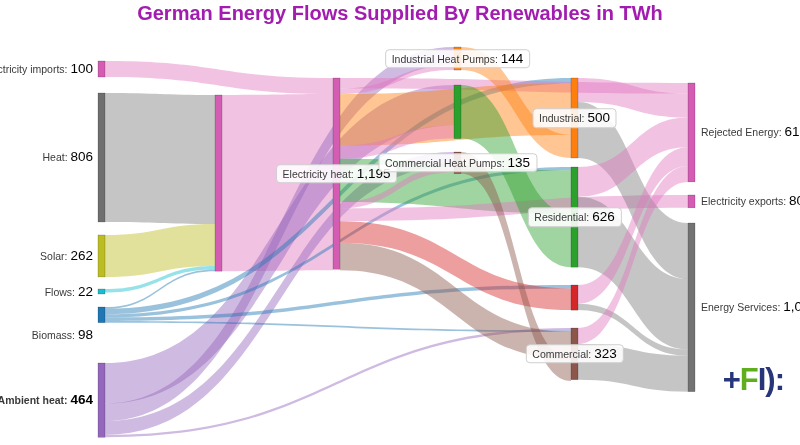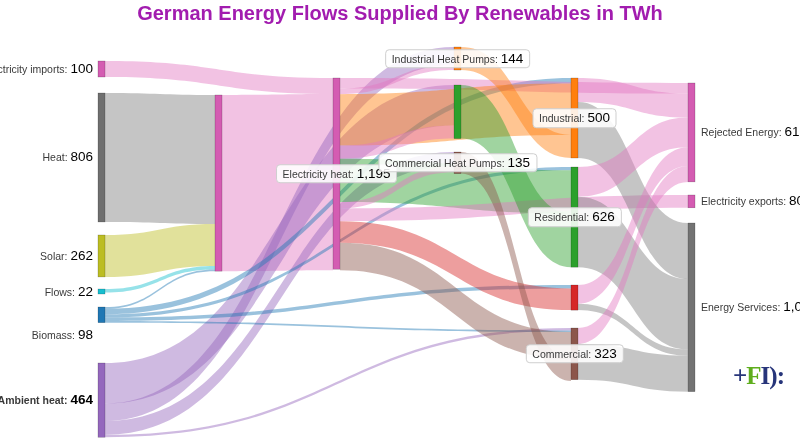--- a/index.html
+++ b/index.html
@@ -8,22 +8,22 @@
   #chart-title{position:absolute;top:2px;left:0;width:100%;margin:0;text-align:center;
          font-size:20px;font-weight:bold;color:#a21caf;letter-spacing:0px;}
   #sankey-svg{position:absolute;left:0;top:0;}
   #labels{position:absolute;left:0;top:0;width:800px;height:445px;pointer-events:none;}
   .lbl{position:absolute;white-space:nowrap;font-size:10.5px;color:#3a3a3a;line-height:1.15;}
   .lbl .v{font-size:13.5px;color:#000;}
   .lbl.center{transform:translate(-50%,-50%);background:rgba(255,255,255,0.88);
          border:1px solid #cfcfcf;border-radius:4px;padding:1px 6px;}
   .lbl.left{transform:translate(-100%,-50%);}
   .lbl.right{transform:translate(0,-50%);}
-  #brand-logo{position:absolute;right:16px;top:362px;font-weight:900;font-size:25px;
-         letter-spacing:-1px;color:#27357a;font-family:Liberation Serif, serif;}
+  #brand-logo{position:absolute;right:16px;top:362px;font-weight:900;font-size:31px;
+         letter-spacing:-1px;color:#27357a;font-family:Liberation Sans, sans-serif;}
   #brand-logo .green{color:#5fae1e;}
 </style>
 </head>
 <body>
 
 <div id="stage">
   <h1 id="chart-title">German Energy Flows Supplied By Renewables in TWh</h1>
   <svg id="sankey-svg" width="800" height="445">
     <g id="links-layer">
         <path d="M105,61 C219,61 219,78 333,78 L333,94 C219,94 219,77 105,77 Z" fill="#e377c2" fill-opacity="0.45"></path>

